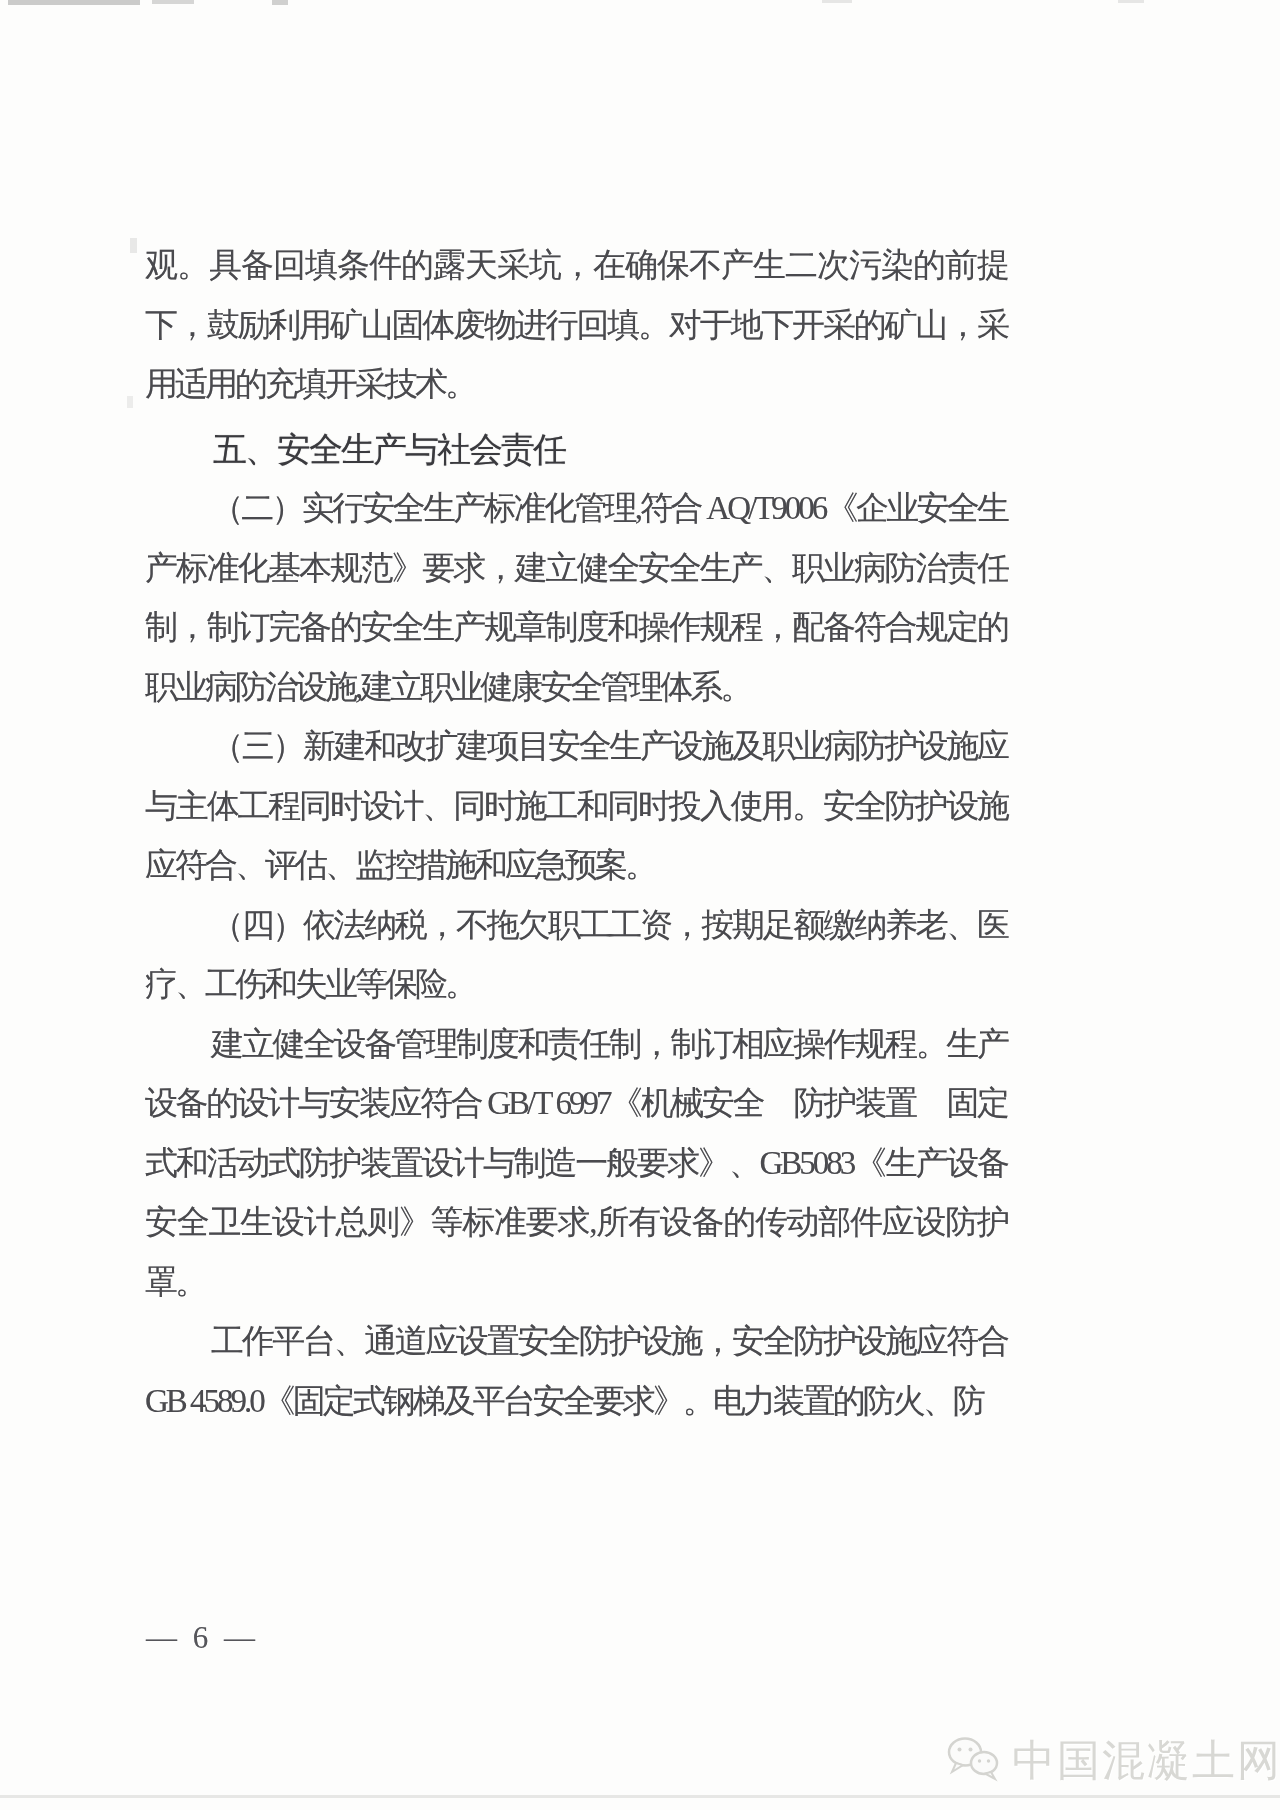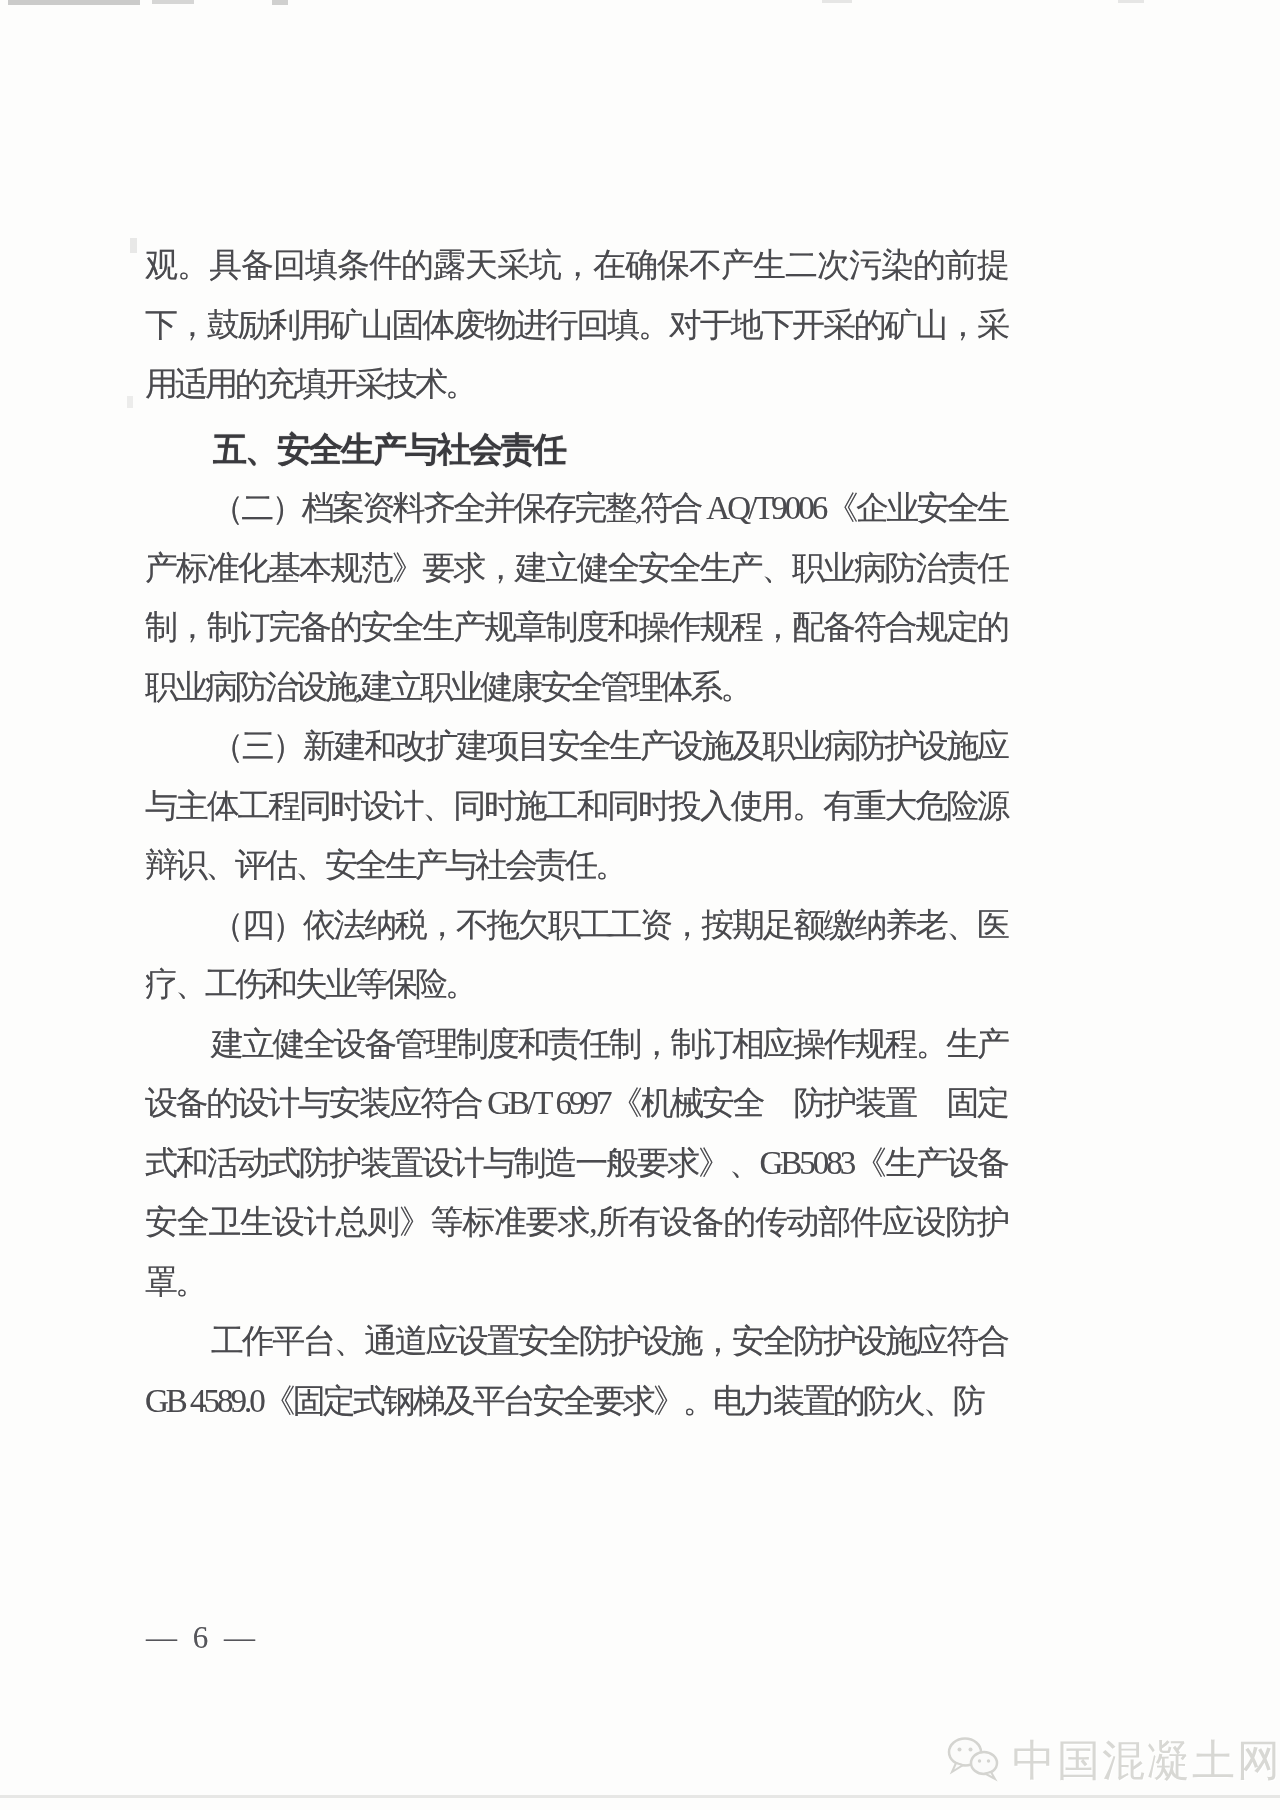--- a/index.html
+++ b/index.html
@@ -22,21 +22,21 @@
     line-height: 59.5px;
     text-align: justify;
     text-justify: inter-ideograph;
     text-shadow: 0 0 0.6px rgba(90,90,95,0.45);
   }
   .para { margin: 0; text-indent: 2em; }
   .para.flush { text-indent: 0; }
   .heading {
     margin: 5px 0 0 0;
     font-size: 34px;
-    font-weight: bold;
+    font-weight: normal;
     color: #3a3a3e;
     text-indent: 2em;
     letter-spacing: -2px;
     text-shadow: 0 0 0.8px rgba(55,55,60,0.6);
   }
   .page-number {
     position: absolute;
     left: 146px;
     top: 1620px;
     font-size: 31px;
@@ -85,22 +85,22 @@
   <div class="artifact a2"></div>
   <div class="artifact a3"></div>
   <div class="artifact a4"></div>
   <div class="artifact a5"></div>
   <div class="artifact a6"></div>
   <div class="artifact a7"></div>
 
   <div class="content">
     <p class="para flush">观。具备回填条件的露天采坑，在确保不产生二次污染的前提下，鼓励利用矿山固体废物进行回填。对于地下开采的矿山，采用适用的充填开采技术。</p>
     <h2 class="heading">五、安全生产与社会责任</h2>
-    <p class="para">（二）档案资料齐全并保存完整,符合 AQ/T9006《企业安全生产标准化基本规范》要求，建立健全安全生产、职业病防治责任制，制订完备的安全生产规章制度和操作规程，配备符合规定的职业病防治设施,建立职业健康安全管理体系。</p>
-    <p class="para">（三）新建和改扩建项目安全生产设施及职业病防护设施应与主体工程同时设计、同时施工和同时投入使用。有重大危险源辩识、评估、安全生产与社会责任。</p>
+    <p class="para">（二）实行安全生产标准化管理,符合 AQ/T9006《企业安全生产标准化基本规范》要求，建立健全安全生产、职业病防治责任制，制订完备的安全生产规章制度和操作规程，配备符合规定的职业病防治设施,建立职业健康安全管理体系。</p>
+    <p class="para">（三）新建和改扩建项目安全生产设施及职业病防护设施应与主体工程同时设计、同时施工和同时投入使用。安全防护设施应符合、评估、监控措施和应急预案。</p>
     <p class="para">（四）依法纳税，不拖欠职工工资，按期足额缴纳养老、医疗、工伤和失业等保险。</p>
     <p class="para">建立健全设备管理制度和责任制，制订相应操作规程。生产设备的设计与安装应符合 GB/T 6997《机械安全　防护装置　固定式和活动式防护装置设计与制造一般要求》、GB5083《生产设备安全卫生设计总则》等标准要求,所有设备的传动部件应设防护罩。</p>
     <p class="para">工作平台、通道应设置安全防护设施，安全防护设施应符合 GB 4589.0《固定式钢梯及平台安全要求》。电力装置的防火、防</p>
   </div>
 
   <div class="page-number">— 6 —</div>
 
   <div class="watermark">
     <span>
       <svg width="56" height="48" viewBox="0 0 56 48">

